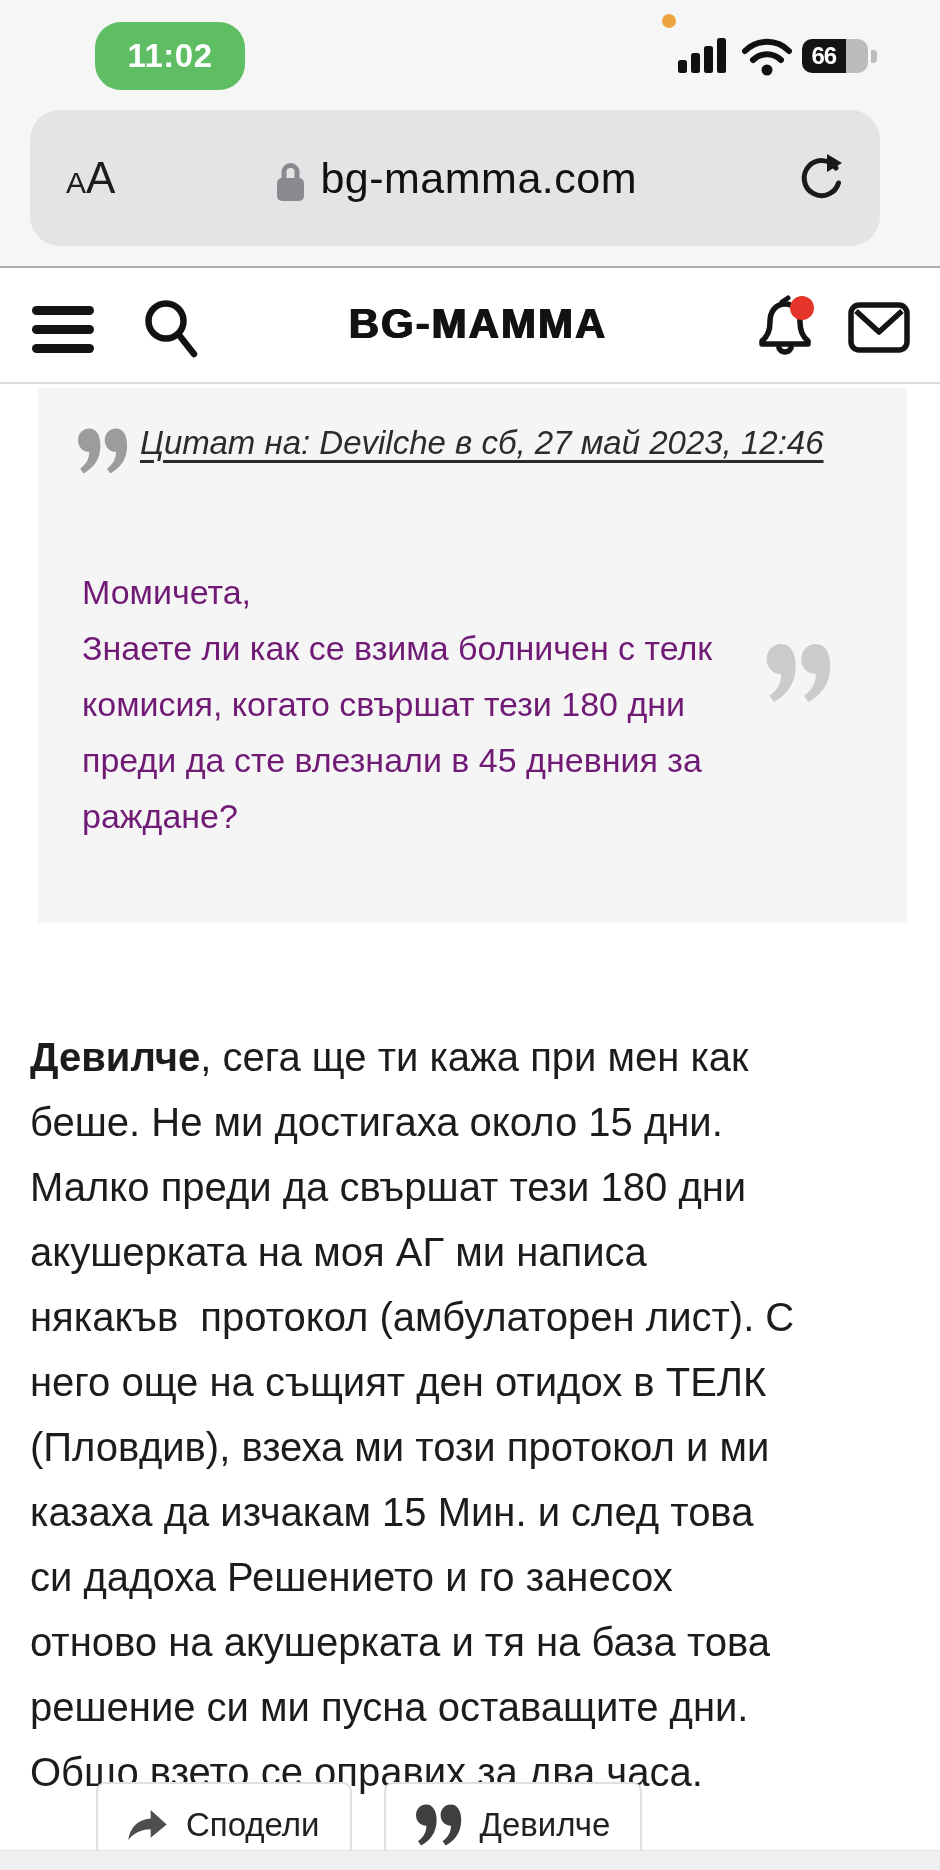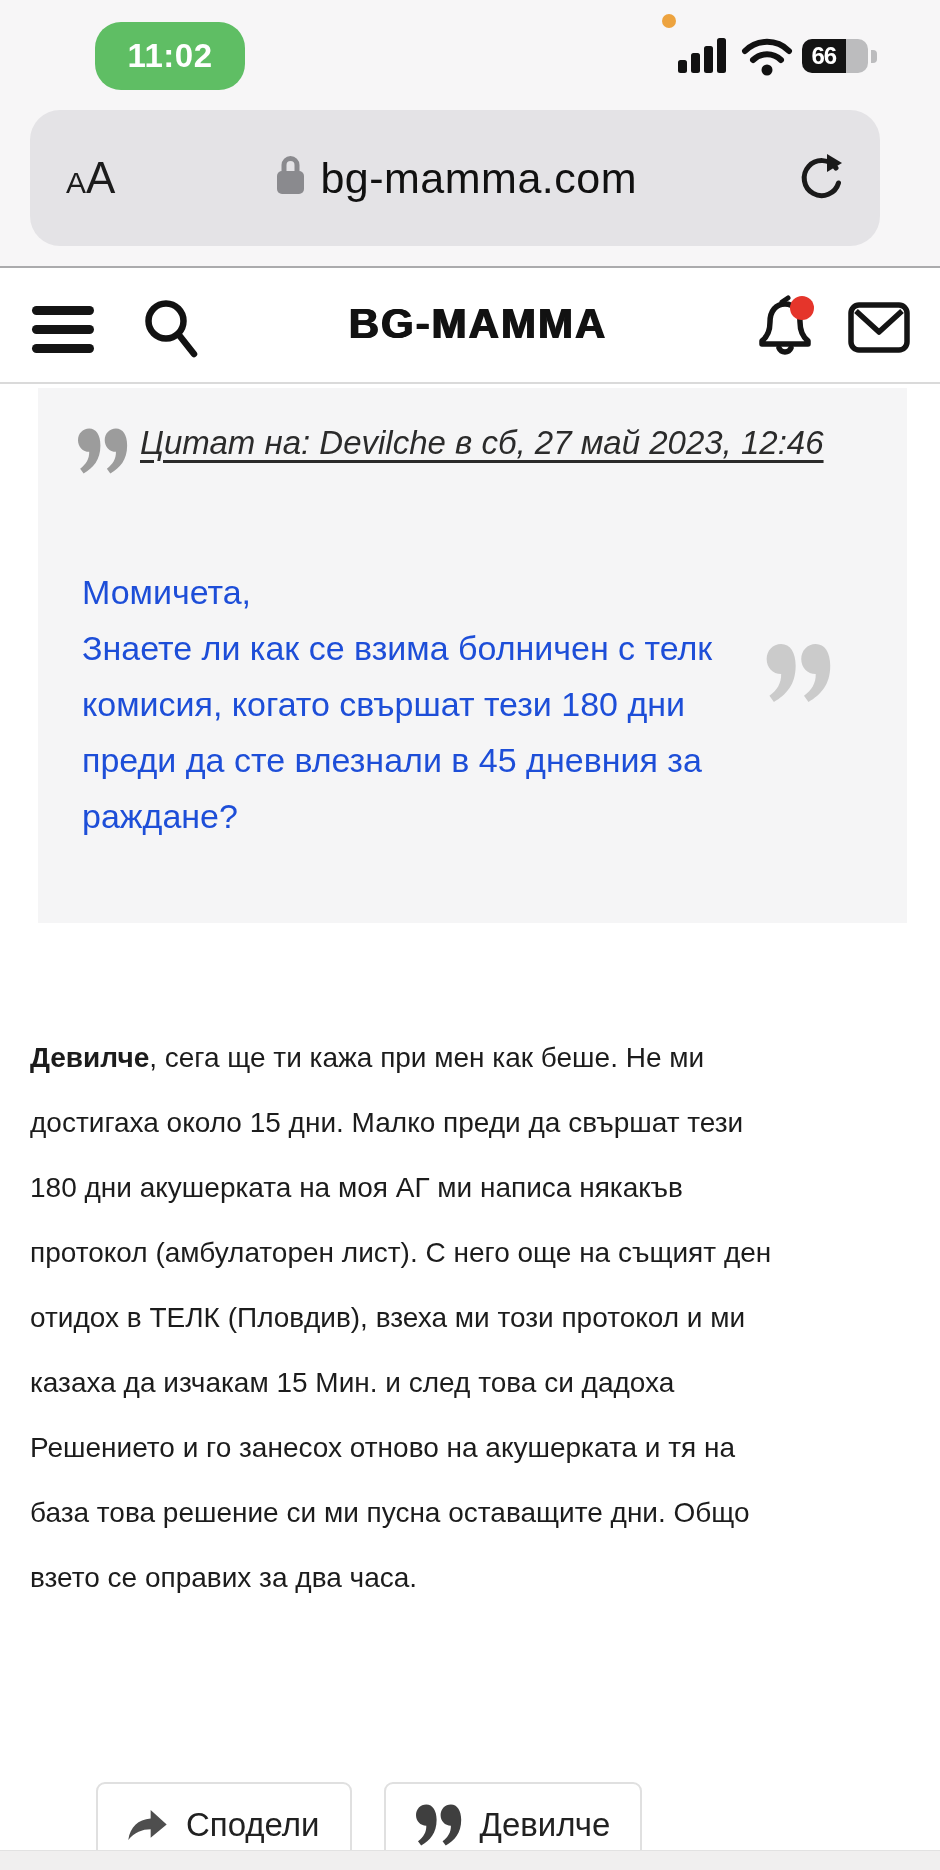--- a/index.html
+++ b/index.html
@@ -33,45 +33,45 @@
   .battery .fill{flex:0 0 66%;background:var(--battery-fill);display:flex;align-items:center;justify-content:center;}
   .battery .fill span{color:#fff;font-size:24px;font-weight:700;letter-spacing:-1px;}
   .battery .empty{flex:1;background:var(--battery-empty);}
   .battery-nub{position:absolute;left:871px;top:50px;width:6px;height:13px;background:var(--battery-empty);
     border-radius:0 4px 4px 0;}
   .url-field{position:absolute;left:30px;top:110px;width:850px;height:136px;border-radius:30px;
     background:var(--url-field-bg);display:flex;align-items:center;justify-content:space-between;padding:0 36px;}
   .aa{color:#1c1c1c;display:flex;align-items:baseline;cursor:default;}
   .aa .a-sm{font-size:30px;}
   .aa .a-lg{font-size:44px;}
-  .url-center{display:flex;align-items:flex-start;gap:14px;}
+  .url-center{display:flex;align-items:flex-end;gap:14px;}
   .url-text{font-size:43px;color:#111;letter-spacing:.5px;}
 
   
   .site-header{position:absolute;top:270px;left:0;width:940px;height:114px;background:#fff;
     border-bottom:2px solid var(--header-border);}
   .hamburger{position:absolute;left:32px;top:36px;width:62px;display:flex;flex-direction:column;gap:10px;}
   .hamburger i{display:block;height:9px;border-radius:5px;background:#141414;}
   .search-btn{position:absolute;left:142px;top:26px;}
   .logo{position:absolute;left:16px;right:0;top:30px;text-align:center;font-size:42px;font-weight:700;
     color:#121212;letter-spacing:2px;
     text-shadow:.8px 0 0 currentColor,-.8px 0 0 currentColor;}
   .bell-btn{position:absolute;left:752px;top:24px;}
   .mail-btn{position:absolute;left:848px;top:32px;}
 
   
   .page{position:absolute;top:386px;left:0;width:827px;}
   .quote-block{position:relative;margin:2px 0 0 38px;width:869px;height:535px;background:var(--quote-block-bg);}
   .qmark-open{position:absolute;left:40px;top:40px;}
   .quote-header-link{position:absolute;left:102px;top:36px;font-size:33px;font-style:italic;
     color:var(--link-text);text-decoration:underline;text-underline-offset:6px;cursor:pointer;}
-  .quote-body{position:absolute;left:44px;top:176px;width:662px;font-size:34px;line-height:56px;color:#1d4ed8;}
+  .quote-body{position:absolute;left:44px;top:176px;width:662px;font-size:34px;line-height:56px;color:#701a75;}
   .qmark-close{position:absolute;left:728px;top:256px;}
 
-  .post-text{margin:102px 30px 0 30px;font-size:28px;line-height:65px;color:var(--text-primary);
+  .post-text{margin:102px 30px 0 30px;font-size:40px;line-height:65px;color:var(--text-primary);
     white-space:pre-wrap;}
   .post-text .author{font-weight:700;}
 
   .actions{position:absolute;top:1782px;left:96px;display:flex;gap:32px;}
   .action-btn{display:flex;align-items:center;gap:18px;height:86px;padding:0 30px;background:#fff;
     border:2px solid var(--button-border);border-radius:9px;font-size:33px;color:#212121;cursor:pointer;}
   .action-btn .count{color:var(--count-gray);margin-left:6px;}
 
   .bottom-strip{position:absolute;top:1850px;left:0;width:940px;height:20px;
     background:var(--bottom-strip);border-top:1px solid #E2E2E2;z-index:5;}

